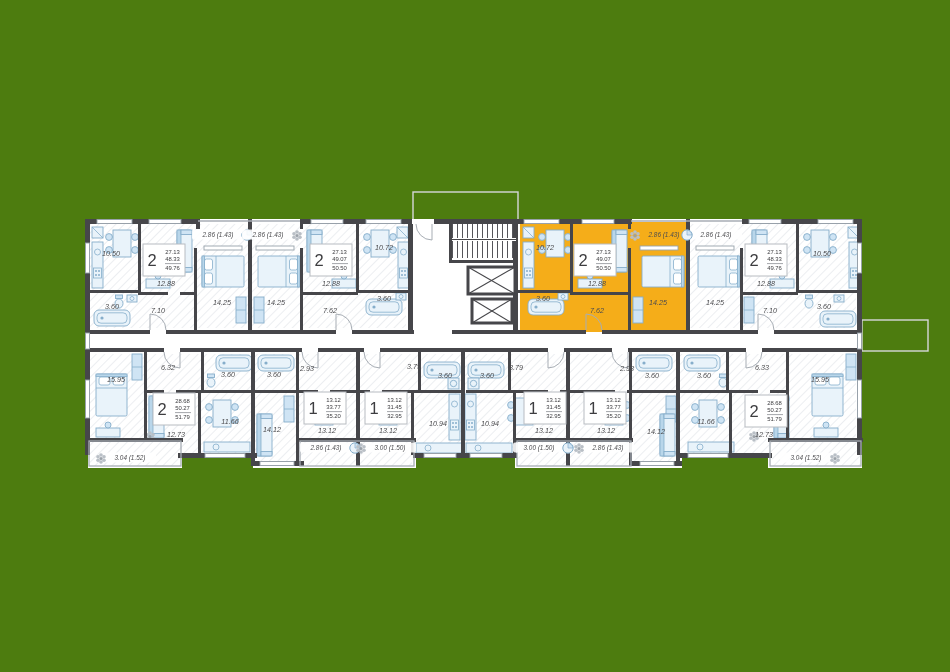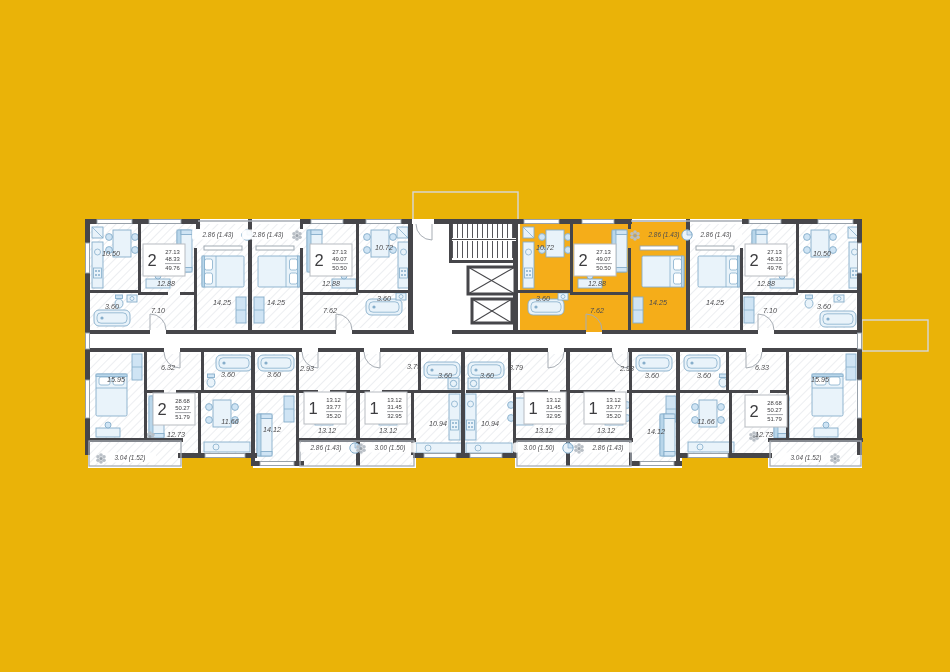--- a/index.html
+++ b/index.html
@@ -1,16 +1,16 @@
 <!DOCTYPE html>
 <html><head>
 <meta charset="utf-8">
 <style>
   html,body{margin:0;padding:0;background:#fff;}
-  .stage{position:relative;width:950px;height:672px;background:#eab308;overflow:hidden;
+  .stage{position:relative;width:950px;height:672px;background:#4d7c0f;overflow:hidden;
          font-family:"Liberation Sans",sans-serif;}
   svg{display:block}
   symbol{overflow:visible}
   use{overflow:visible}
   .wall{fill:#46464a}
   .fu{fill:#cfe4f4;stroke:#86aecb;stroke-width:.9}
   .fu2{fill:#e9f3fa;stroke:#86aecb;stroke-width:.9}
   .fu3{fill:#b9d6ea;stroke:#86aecb;stroke-width:.8}
   .fuw{fill:#fff;stroke:#86aecb;stroke-width:.8}
   .fln{stroke:#86aecb;stroke-width:.8}

